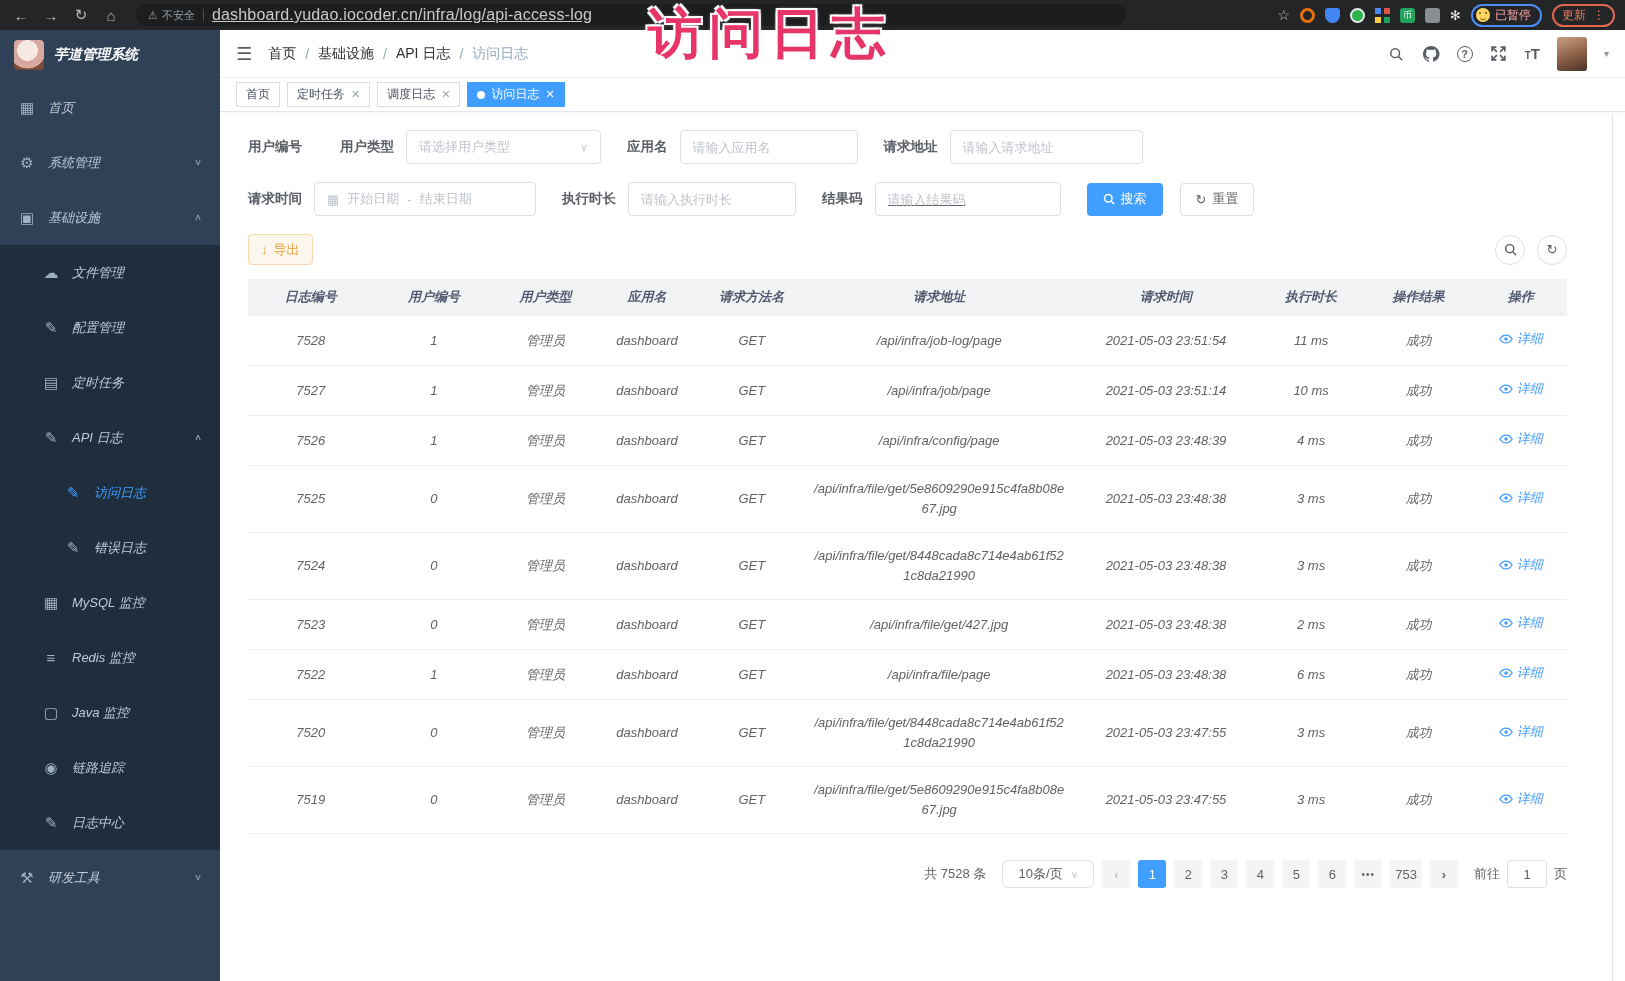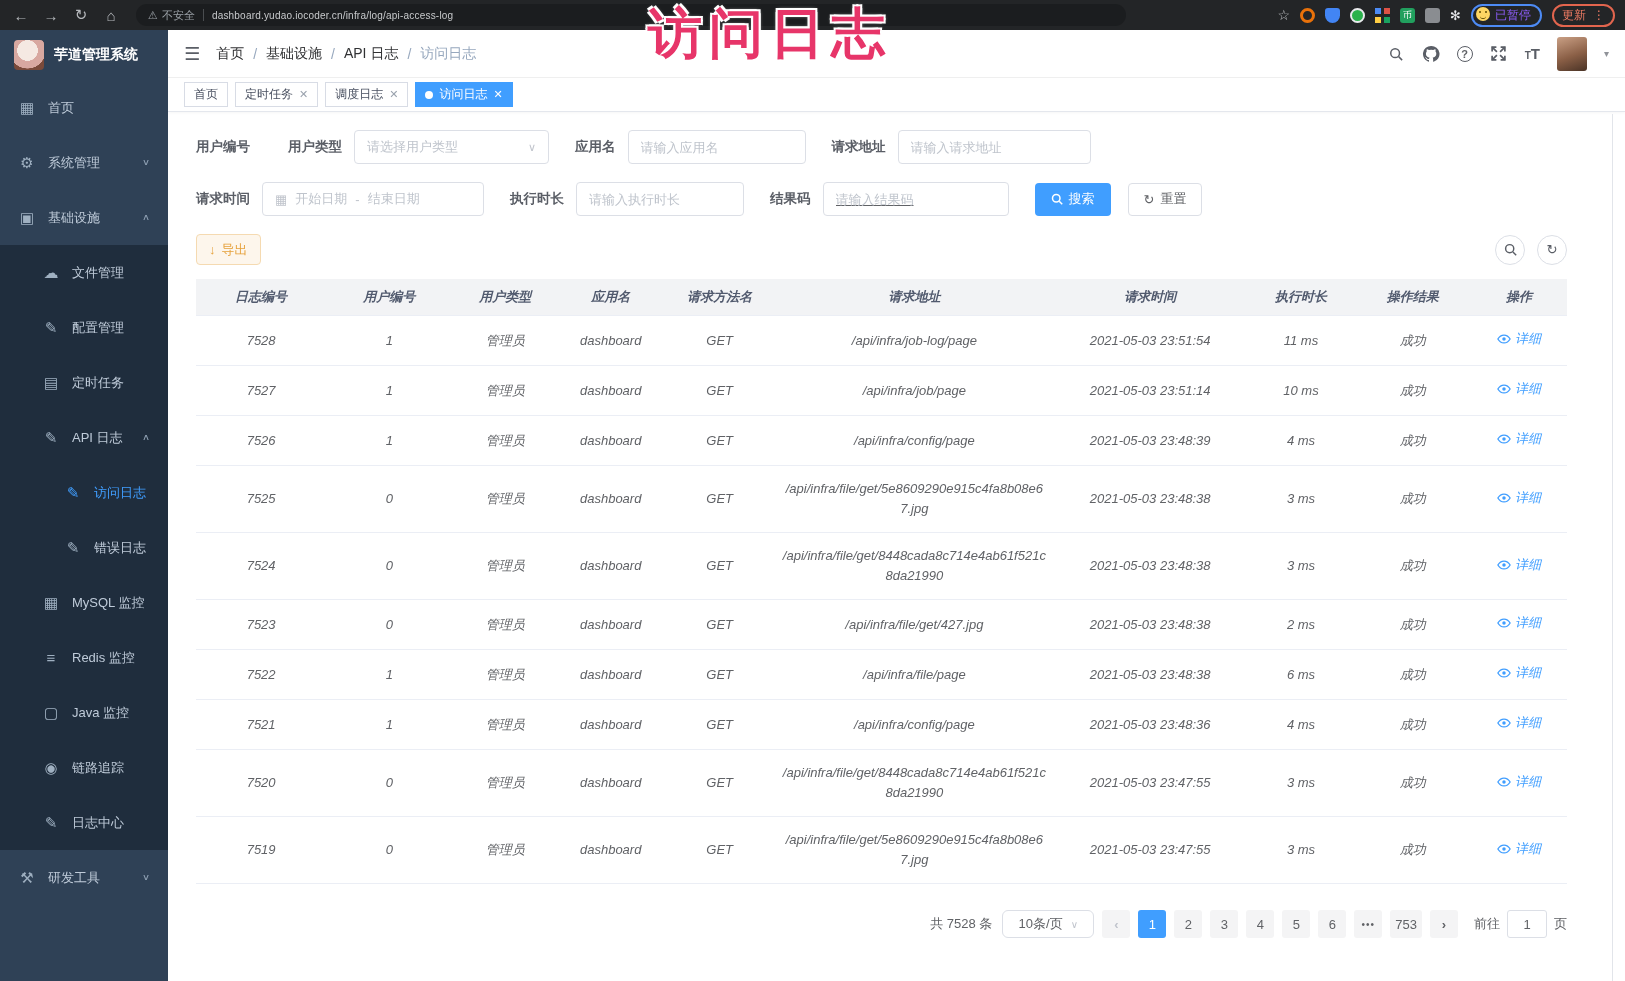--- a/index.html
+++ b/index.html
@@ -6,49 +6,49 @@
   html,body { width:1625px; height:981px; overflow:hidden; background:#fff;
     font-family:"Liberation Sans","DejaVu Sans",sans-serif; font-size:13px; color:#606266; }
 
   
   .chrome { height:30px; background:#232527; display:flex; align-items:center; padding:0 10px; gap:8px; }
   .chrome .navbtn { color:#b6b9bd; font-size:15px; width:22px; text-align:center; cursor:pointer; }
   .omnibox { flex:0 0 990px; height:22px; margin-left:6px; background:#1b1d1f; border-radius:12px;
     display:flex; align-items:center; padding:0 12px; gap:8px; }
   .omnibox .warn { color:#9aa0a6; font-size:11px; display:flex; align-items:center; gap:4px; }
   .omnibox .sep { width:1px; height:12px; background:#4a4d50; }
-  .omnibox .url { color:#c8cacc; font-size:10px; letter-spacing:.2px; }
+  .omnibox .url { color:#c8cacc; font-size:16px; letter-spacing:.2px;text-decoration:underline; }
   .chrome-right { display:flex; align-items:center; gap:10px; margin-left:auto; }
   .star { color:#c0c3c6; font-size:14px; }
   .ext { width:15px; height:15px; display:inline-block; }
   .ext-ring { border:3px solid #e8710a; border-radius:50%; }
   .ext-shield { background:#4285f4; border-radius:3px 3px 50% 50%; }
   .ext-green { background:#2bb24c; border-radius:50%; border:2px solid #e8eaed; }
   .ext-grid { background:
      linear-gradient(#4c8bf5,#4c8bf5) 0 0/6px 6px no-repeat,
      linear-gradient(#de5246,#de5246) 9px 0/6px 6px no-repeat,
      linear-gradient(#ffce44,#ffce44) 0 9px/6px 6px no-repeat,
      linear-gradient(#1aa260,#1aa260) 9px 9px/6px 6px no-repeat; }
   .ext-cny { background:#21a05e; border-radius:3px; color:#fff; font-size:9px; line-height:15px; text-align:center; }
   .ext-puzzle { background:#8a8d91; border-radius:3px; }
   .ext-pin { color:#e8eaed; font-size:13px; width:auto; height:auto; }
-  .pill-paused { display:flex; gap:5px; border:2px solid #4d8bf5; border-radius:12px;
-    padding:1px 9px 1px 3px; color:#8b5cf6; font-size:12px; }
+  .pill-paused { display:flex; align-items:center; gap:5px; border:2px solid #4d8bf5; border-radius:12px;
+    padding:1px 9px 1px 3px; color:#fca5a5; font-size:12px; }
   .face { width:14px; height:14px; border-radius:50%; background:#fdd663; position:relative; }
   .face:before { content:""; position:absolute; left:3px; top:4px; width:2px; height:2px; border-radius:50%;
     background:#5f4b00; box-shadow:6px 0 0 #5f4b00; }
   .face:after { content:""; position:absolute; left:4px; top:8px; width:6px; height:3px;
     border-bottom:1.5px solid #5f4b00; border-radius:0 0 6px 6px; }
   .pill-update { display:flex; align-items:center; gap:7px; border:2px solid #e2654e; border-radius:12px;
     padding:1px 8px; color:#ee7b63; font-size:12px; }
   .pill-update .dots { color:#ee7b63; font-size:12px; }
 
   
   .app { display:flex; height:951px; }
-  .sidebar { width:168px; background:#2f4156; flex-shrink:0; display:flex; flex-direction:column; overflow:hidden; }
+  .sidebar { width:220px; background:#2f4156; flex-shrink:0; display:flex; flex-direction:column; overflow:hidden;font-style:italic; }
   .logo-row { height:50px; display:flex; align-items:center; gap:10px; padding:0 14px; flex-shrink:0; }
   .logo-img { width:30px; height:30px; border-radius:4px; flex-shrink:0;
     background:radial-gradient(circle at 45% 35%, #f5e9e2 0 40%, #d8a8a0 41% 70%, #7a4a3a 71%); }
   .logo-title { color:#fff; font-weight:bold; font-size:14px; white-space:nowrap; }
   .menu { flex:1; }
   .mi { height:55px; display:flex; align-items:center; gap:12px; padding:0 18px; color:#bfcbd9; cursor:pointer; }
   .mi .ico { width:18px; text-align:center; font-size:15px; color:#9fb0c1; flex-shrink:0; }
   .mi .chev { margin-left:auto; font-size:11px; color:#8fa0b3; transform:scaleY(.8); }
   .submenu { background:#1f2d3d; }
   .mi.lv1 { padding-left:42px; }
@@ -111,21 +111,21 @@
   table { width:100%; border-collapse:collapse; table-layout:fixed;font-style:italic; }
   thead th { background:#f2f3f5; color:#515a6e; font-weight:bold; font-size:13px; padding:9px 4px; text-align:center;
     border-bottom:1px solid #ebeef5; }
   tbody td { padding:13px 6px; text-align:center; border-bottom:1px solid #ebeef5; color:#606266; font-size:13px;
     word-break:break-all; line-height:20px; }
   .link { color:#409eff; cursor:pointer; display:inline-flex; align-items:center; gap:4px; }
   .eye { width:14px; height:14px; }
 
   
   .pager { display:flex; align-items:center; justify-content:flex-end; gap:8px; margin:26px 0 0; color:#606266; }
-  .pg-total { margin-right:2px; }
+  .pg-total { margin-right:8px; }
   .pg-size { width:92px; height:28px; border:1px solid #dcdfe6; border-radius:6px; display:flex; align-items:center;
     justify-content:center; gap:8px; color:#606266; cursor:pointer; }
   .pg-size .chev { color:#c0c4cc; font-size:10px; }
   .pg-btn { min-width:28px; height:28px; background:#f4f4f5; border-radius:3px; display:flex; align-items:center;
     justify-content:center; font-size:13px; color:#606266; cursor:pointer; padding:0 5px; }
   .pg-btn.arrow { color:#c0c4cc; font-weight:bold; }
   .pg-btn.active { background:#409eff; color:#fff; }
   .pg-goto { display:flex; align-items:center; gap:7px; margin-left:8px; }
   .pg-input { width:40px; height:28px; border:1px solid #dcdfe6; border-radius:3px; text-align:center; font-size:13px;
     color:#606266; outline:none; font-family:inherit; }
@@ -545,40 +545,20 @@
                 <span class="link">
                   <svg class="eye" viewBox="0 0 16 16">
                     <path d="M1 8s2.6-4.5 7-4.5S15 8 15 8s-2.6 4.5-7 4.5S1 8 1 8z" fill="none" stroke="#409eff" stroke-width="1.5"></path>
                     <circle cx="8" cy="8" r="2" fill="#409eff"></circle>
                   </svg>
                   <span>详细</span>
                 </span>
               </td>
             </tr>
 
-            <tr>
-              <td>7521</td>
-              <td>1</td>
-              <td>管理员</td>
-              <td>dashboard</td>
-              <td>GET</td>
-              <td>/api/infra/config/page</td>
-              <td>2021-05-03 23:48:36</td>
-              <td>4 ms</td>
-              <td>成功</td>
-              <td>
-                <span class="link">
-                  <svg class="eye" viewBox="0 0 16 16">
-                    <path d="M1 8s2.6-4.5 7-4.5S15 8 15 8s-2.6 4.5-7 4.5S1 8 1 8z" fill="none" stroke="#409eff" stroke-width="1.5"></path>
-                    <circle cx="8" cy="8" r="2" fill="#409eff"></circle>
-                  </svg>
-                  <span>详细</span>
-                </span>
-              </td>
-            </tr>
 
             <tr>
               <td>7520</td>
               <td>0</td>
               <td>管理员</td>
               <td>dashboard</td>
               <td>GET</td>
               <td>/api/infra/file/get/8448cada8c714e4ab61f521c8da21990</td>
               <td>2021-05-03 23:47:55</td>
               <td>3 ms</td>

